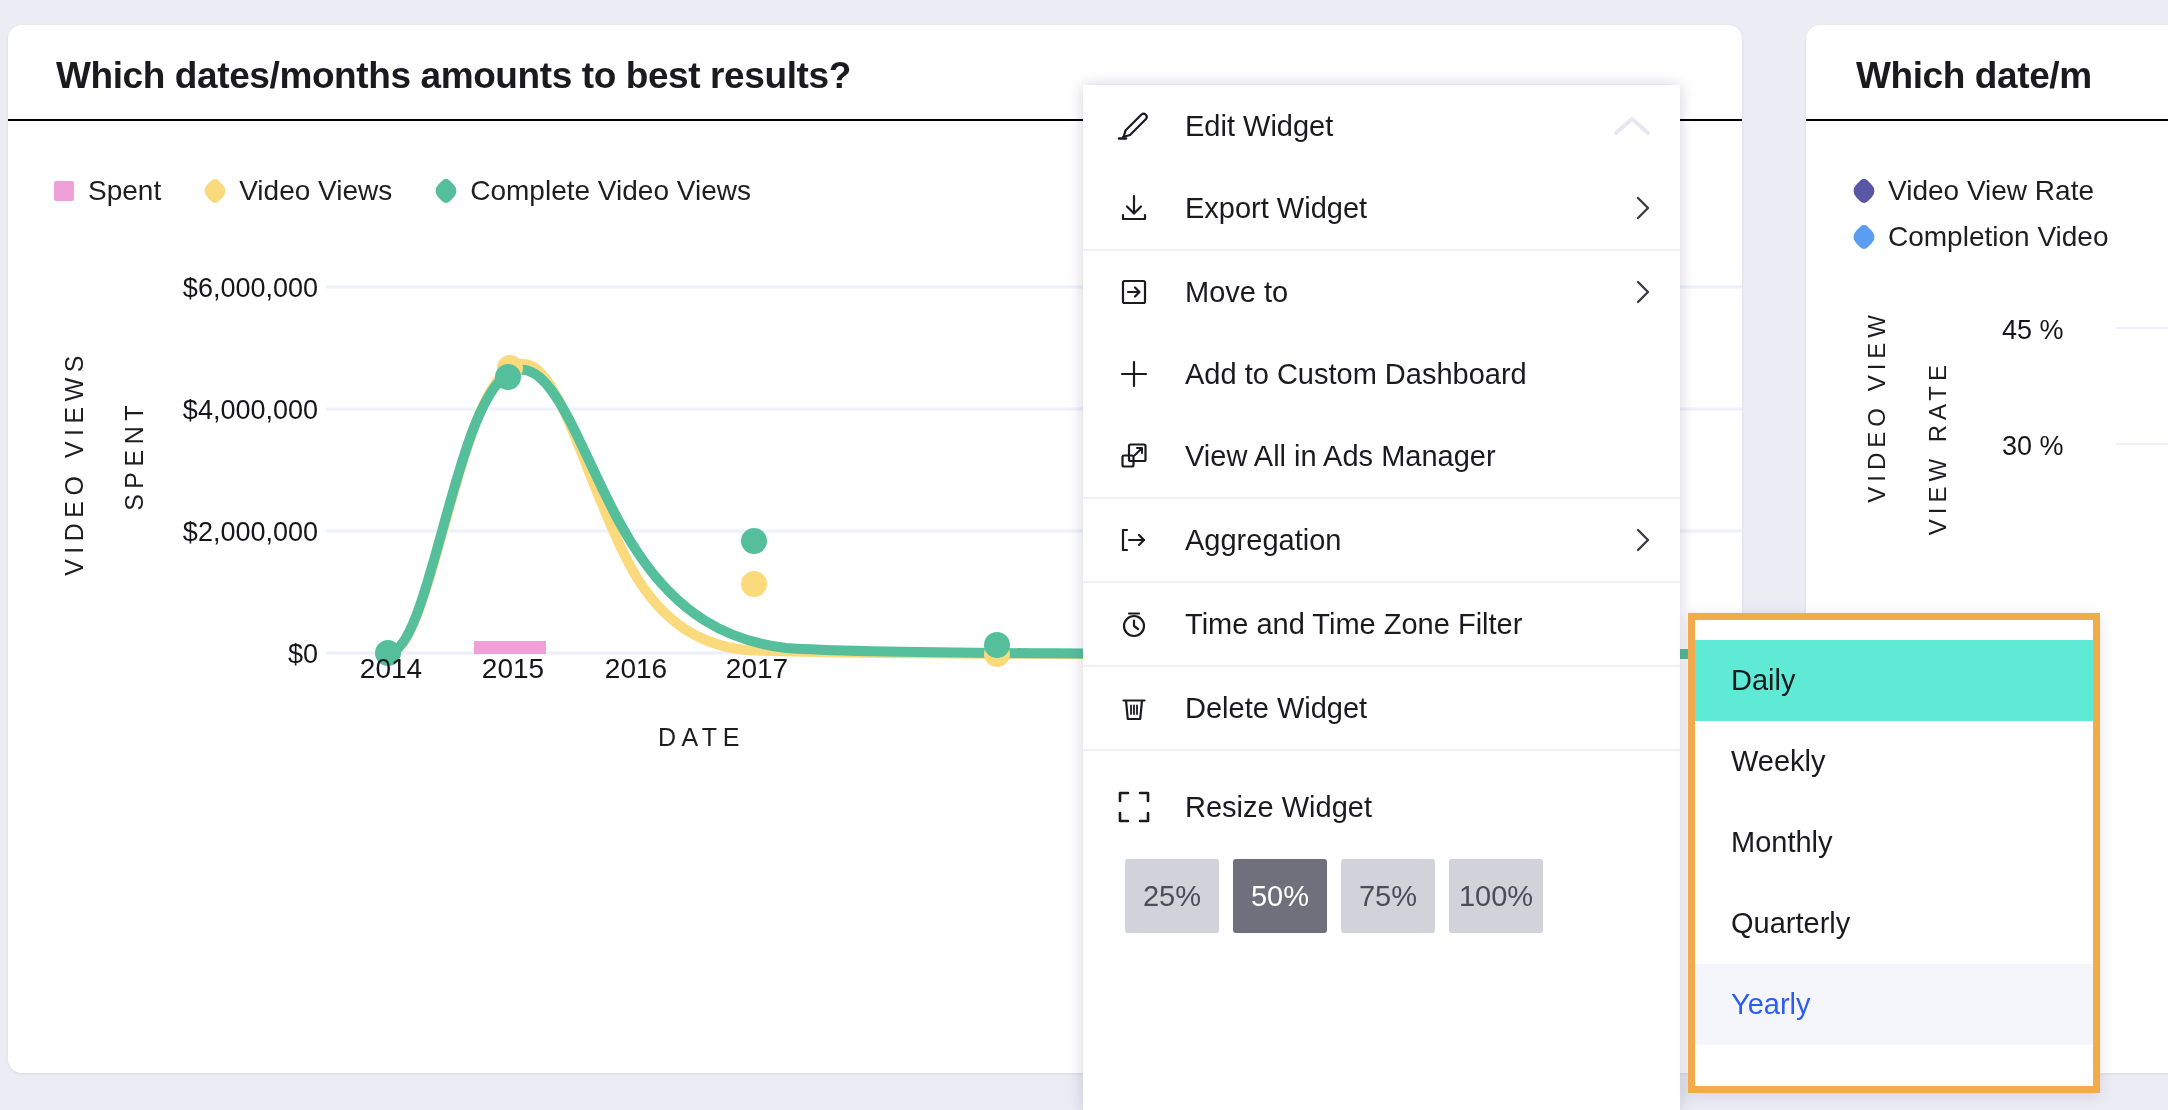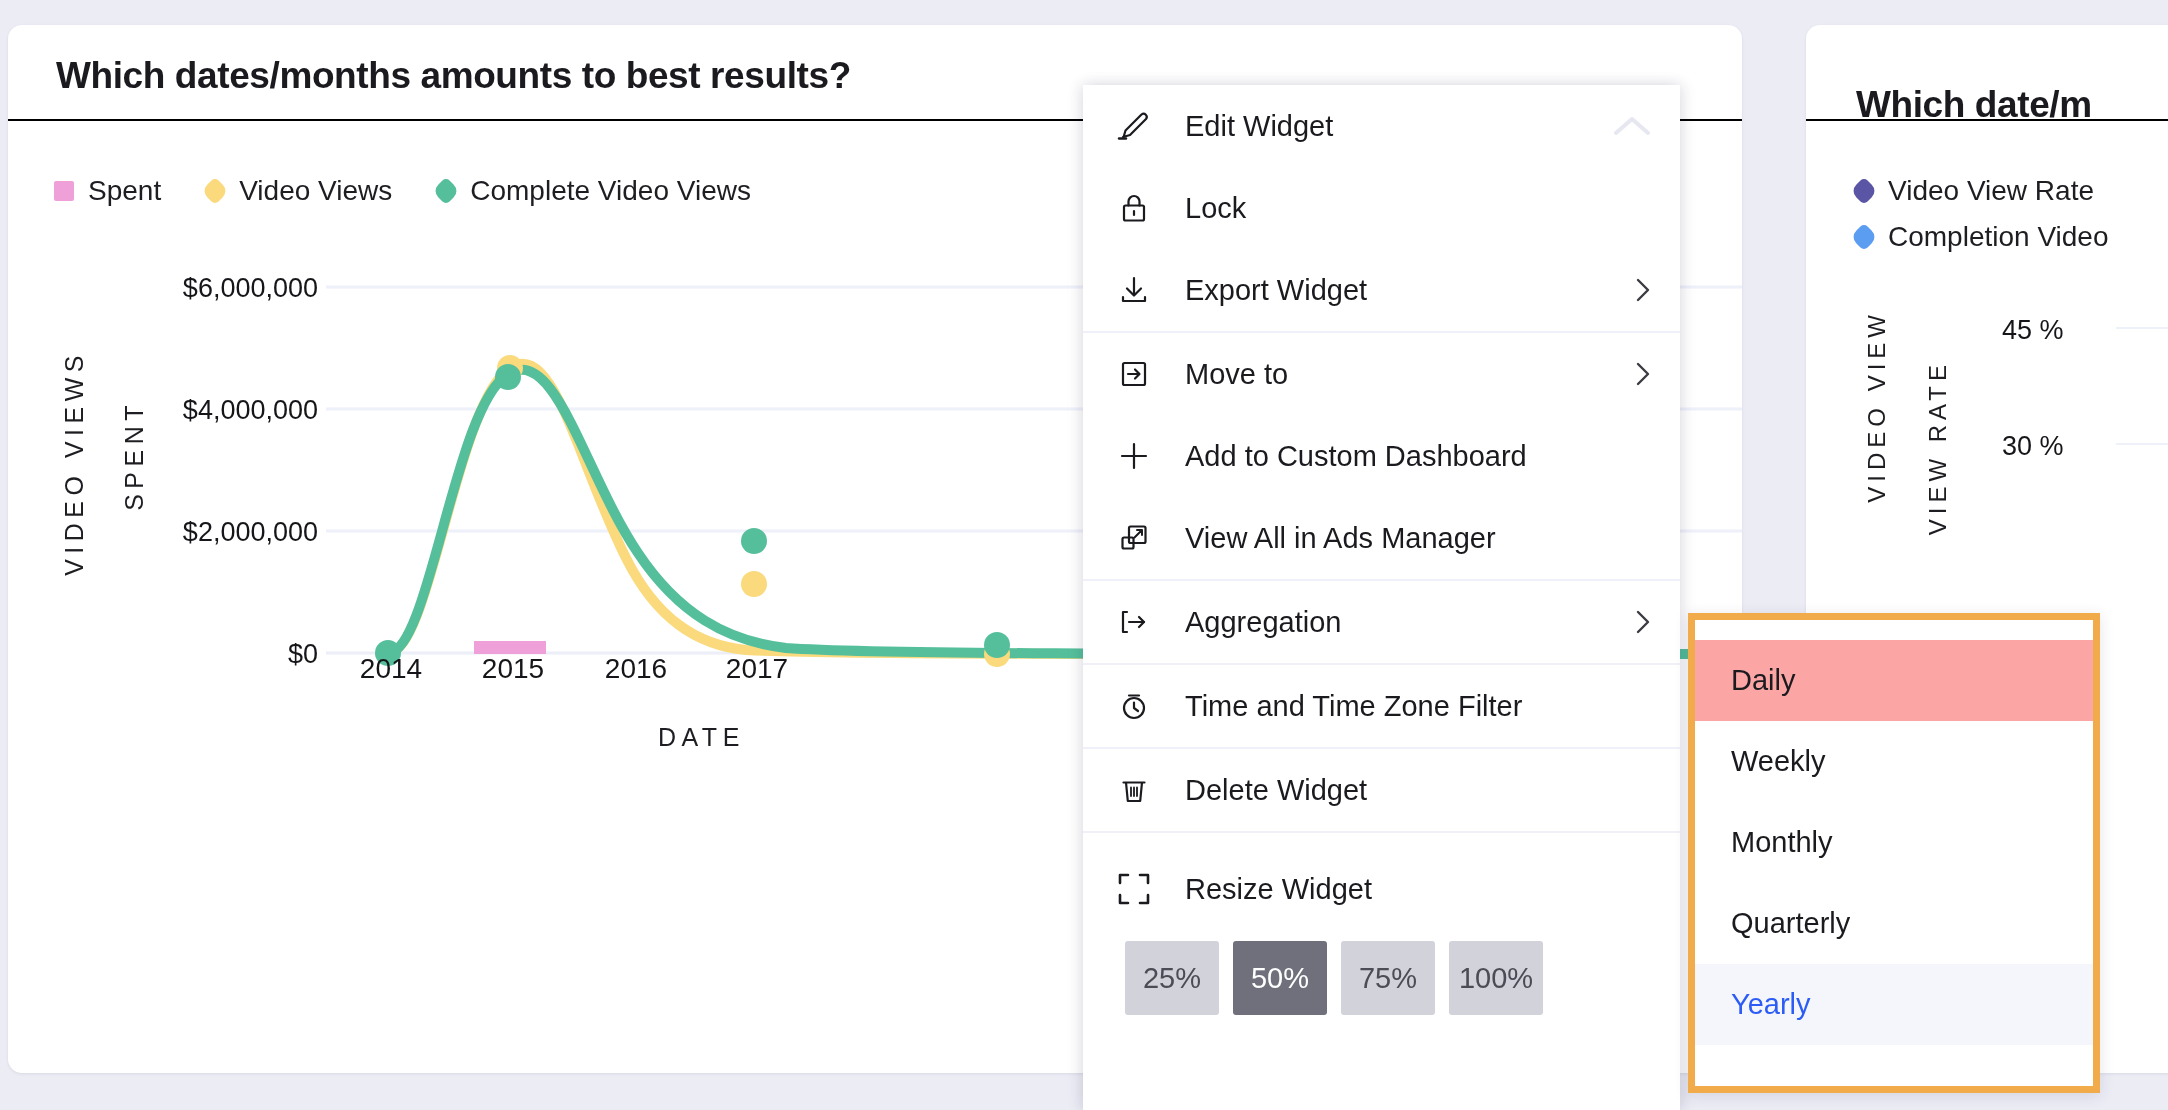--- a/index.html
+++ b/index.html
@@ -32,21 +32,21 @@
   .widget-title {
     position: absolute;
     left: 48px;
     top: 30px;
     font-size: 37px;
     font-weight: 700;
     color: #1a1a1f;
     letter-spacing: -0.4px;
     white-space: nowrap;
   }
-  #widget-right .widget-title { left: 50px; top: 30px; margin-top: 29px; }
+  #widget-right .widget-title { left: 50px; top: 30px; }
 
   
   .legend {
     position: absolute;
     display: flex;
     align-items: center;
   }
   #legend-left  { left: 46px; top: 150px; gap: 44px; }
   #legend-right { left: 48px; top: 150px; flex-direction: column; align-items: flex-start; gap: 14px; }
 
@@ -209,21 +209,21 @@
   #submenu-list { padding-top: 20px; }
   .submenu-item {
     height: 81px;
     display: flex;
     align-items: center;
     padding-left: 36px;
     font-size: 29px;
     color: #1a1a1f;
     box-sizing: border-box;
   }
-  .submenu-item.hovered { background: #fca5a5; }
+  .submenu-item.hovered { background: #5eead4; }
   .submenu-item.selected { color: #2b5cf5; background: #f5f6fb; }
 </style>
 </head>
 <body>
 
 <div id="root">
 
   <div class="widget-card" id="widget-left">
     <div class="widget-header">
       <div class="widget-title">Which dates/months amounts to best results?</div>
@@ -324,30 +324,20 @@
       <div class="menu-item">
         <span class="menu-icon">
           <svg width="34" height="34" viewBox="0 0 34 34" fill="none" aria-hidden="true">
             <path d="M6 28 L13 26 L29 10 A3.2 3.2 0 0 0 24.5 5.5 L8.5 21.5 L6.5 28.2 Z" stroke="#1a1a1f" stroke-width="2.2" stroke-linejoin="round"></path>
             <path d="M2 29.5 L9 29.5" stroke="#1a1a1f" stroke-width="2.4" stroke-linecap="round"></path>
           </svg>
         </span>
         <span class="menu-label">Edit Widget</span>
       </div>
 
-      <div class="menu-item">
-        <span class="menu-icon">
-          <svg width="34" height="34" viewBox="0 0 34 34" fill="none" aria-hidden="true">
-            <rect x="7" y="14.5" width="20" height="15" rx="1.5" stroke="#1a1a1f" stroke-width="2.2"></rect>
-            <path d="M11.5 14.5 V10.5 A5.5 5.5 0 0 1 22.5 10.5 V14.5" stroke="#1a1a1f" stroke-width="2.2" stroke-linecap="round"></path>
-            <path d="M17 20 V24" stroke="#1a1a1f" stroke-width="2.2" stroke-linecap="round"></path>
-          </svg>
-        </span>
-        <span class="menu-label">Lock</span>
-      </div>
 
       <div class="menu-item">
         <span class="menu-icon">
           <svg width="34" height="34" viewBox="0 0 34 34" fill="none" aria-hidden="true">
             <path d="M17 5 V22" stroke="#1a1a1f" stroke-width="2.2" stroke-linecap="round"></path>
             <path d="M10 15.5 L17 22.5 L24 15.5" stroke="#1a1a1f" stroke-width="2.2" stroke-linecap="round" stroke-linejoin="round"></path>
             <path d="M6 24 V28 H28 V24" stroke="#1a1a1f" stroke-width="2.2" stroke-linecap="round" stroke-linejoin="round"></path>
           </svg>
         </span>
         <span class="menu-label">Export Widget</span>

